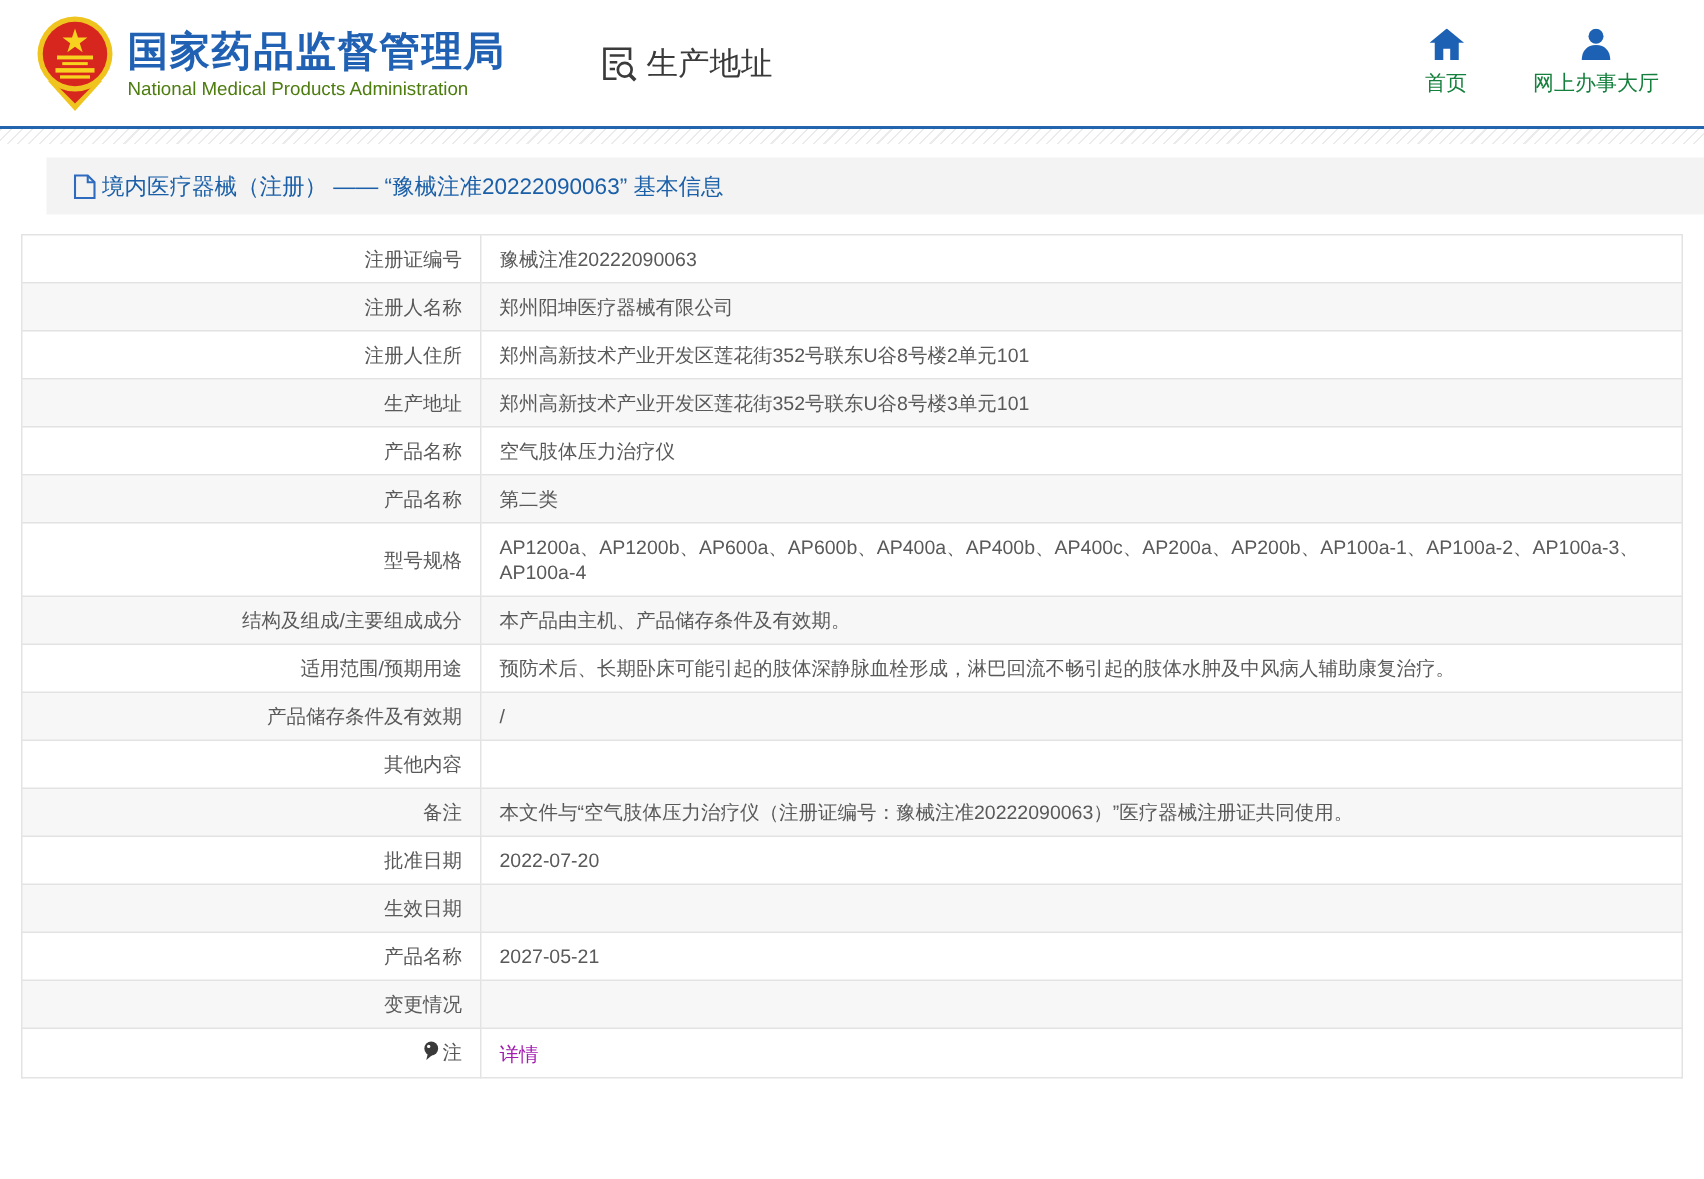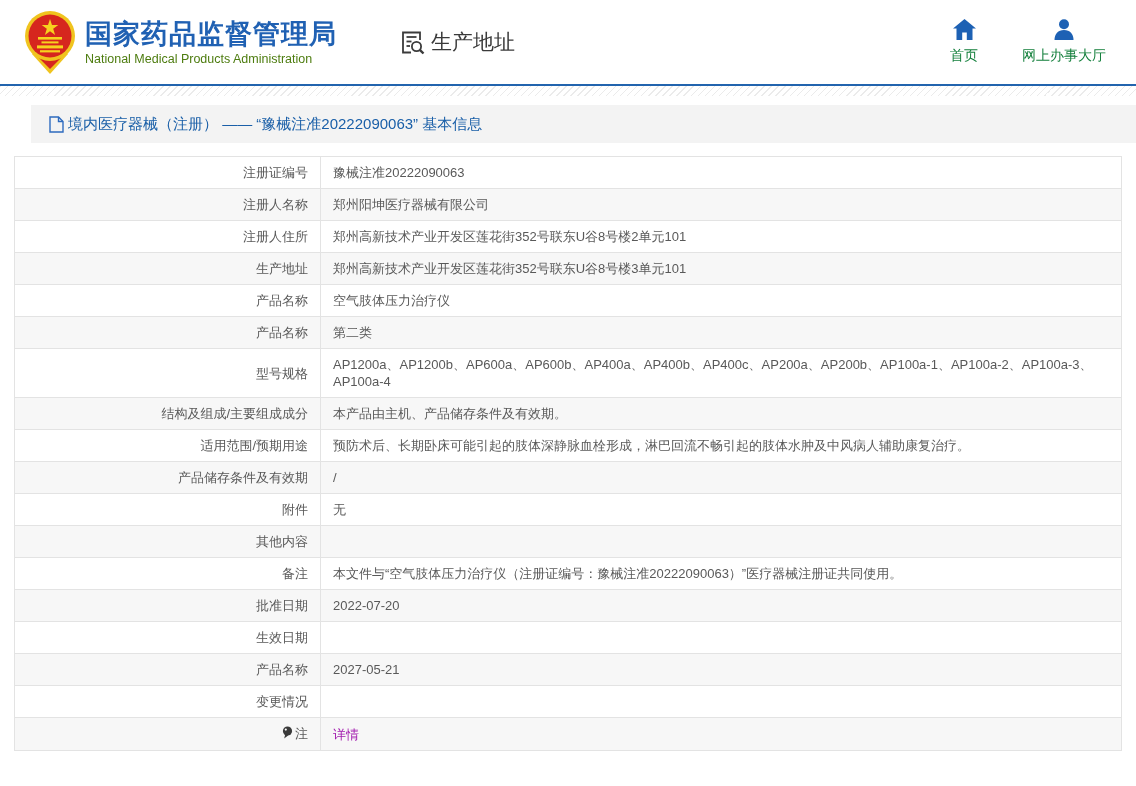--- a/index.html
+++ b/index.html
@@ -193,24 +193,20 @@
   <tr>
     <td class="label-cell"><span>适用范围/预期用途</span></td>
     <td class="value-cell">预防术后、长期卧床可能引起的肢体深静脉血栓形成，淋巴回流不畅引起的肢体水肿及中风病人辅助康复治疗。</td>
   </tr>
 
   <tr>
     <td class="label-cell"><span>产品储存条件及有效期</span></td>
     <td class="value-cell">/</td>
   </tr>
 
-  <tr>
-    <td class="label-cell"><span>附件</span></td>
-    <td class="value-cell">无</td>
-  </tr>
 
   <tr>
     <td class="label-cell"><span>其他内容</span></td>
     <td class="value-cell"></td>
   </tr>
 
   <tr>
     <td class="label-cell"><span>备注</span></td>
     <td class="value-cell">本文件与“空气肢体压力治疗仪（注册证编号：豫械注准20222090063）”医疗器械注册证共同使用。</td>
   </tr>

